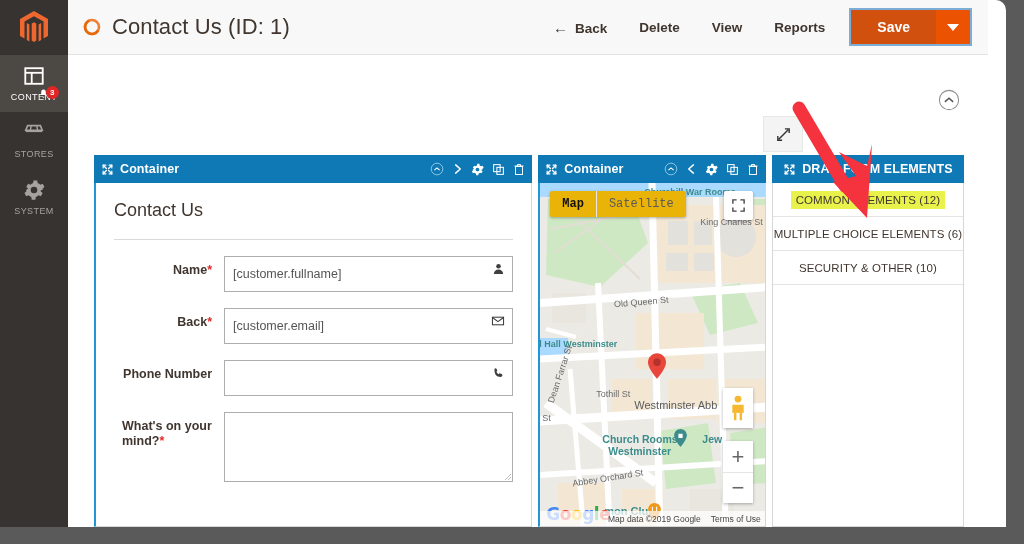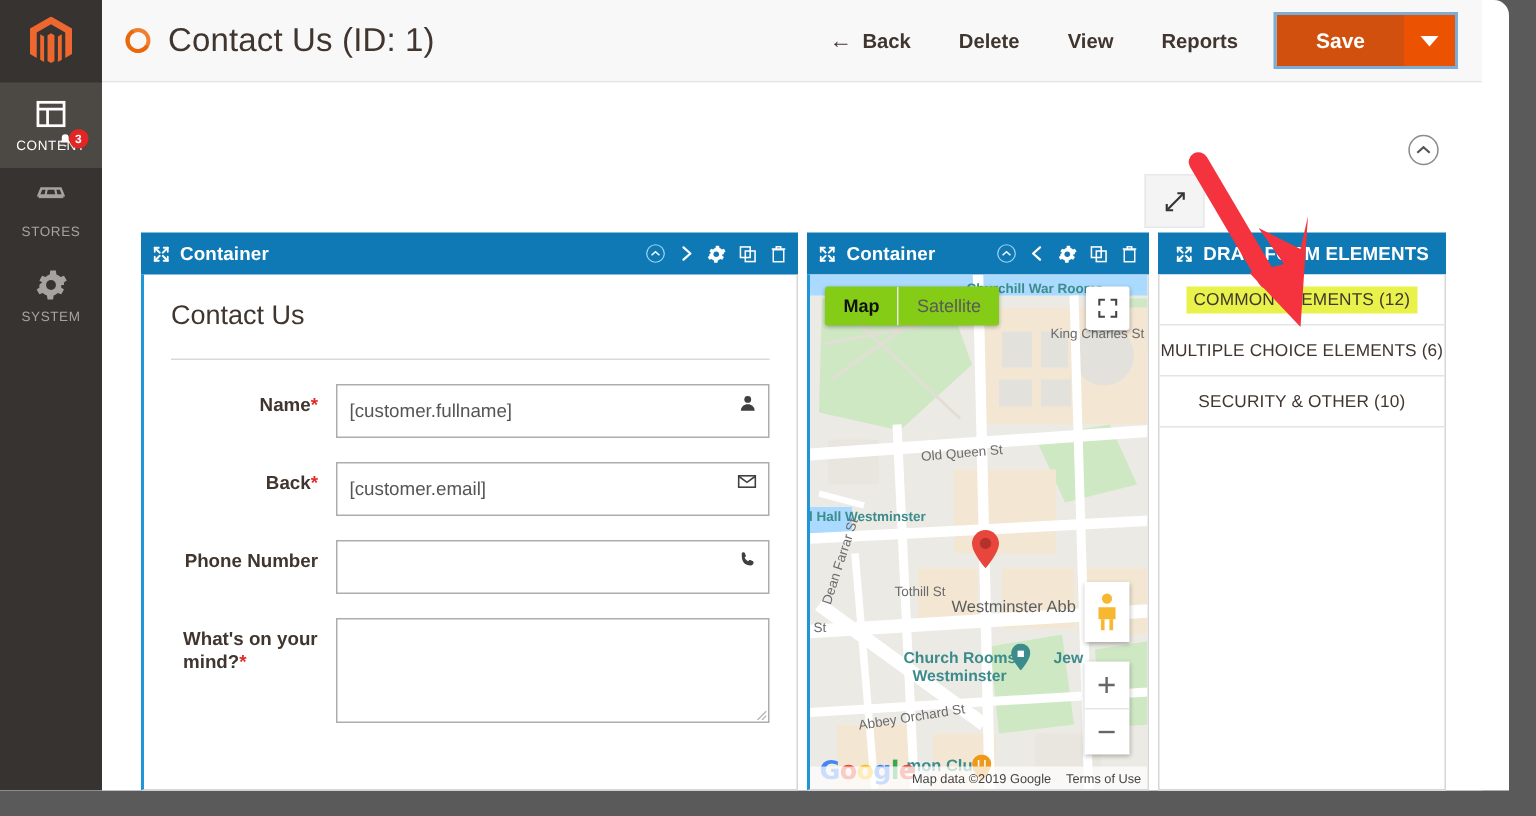--- a/index.html
+++ b/index.html
@@ -194,23 +194,24 @@
   #cb-brand .rcname { font-size: 7px; color: #9b9b9b; letter-spacing: .2px; margin-top: 1px;}
   #cb-brand .rcterms { font-size: 6.5px; color: #9b9b9b; margin-top: 2px; }
 
   
   #map-panel { width: 232px; }
   #map-canvas {
     position: absolute; inset: 0; overflow: hidden; background: #e9e6df;
   }
   .mtoggle {
     position: absolute; left: 10px; top: 8px;
-    display: flex; background: #84cc16;
+    display: flex; background: #eab308;
     box-shadow: 0 1px 3px rgba(0,0,0,.3); border-radius: 2px;
     overflow: hidden;
+    font-family: Liberation Mono, monospace;
   }
   .mtoggle div {
     padding: 6px 12px; font-size: 12px; color: #5a5a5a; cursor: pointer;
   }
   .mtoggle div.sel { color: #111; font-weight: bold; }
   .mtoggle div + div { border-left: 1px solid #e6e6e6; }
   #map-fs {
     position: absolute; right: 12px; top: 8px;
     width: 29px; height: 29px; background: #fff;
     box-shadow: 0 1px 3px rgba(0,0,0,.3); border-radius: 2px;

